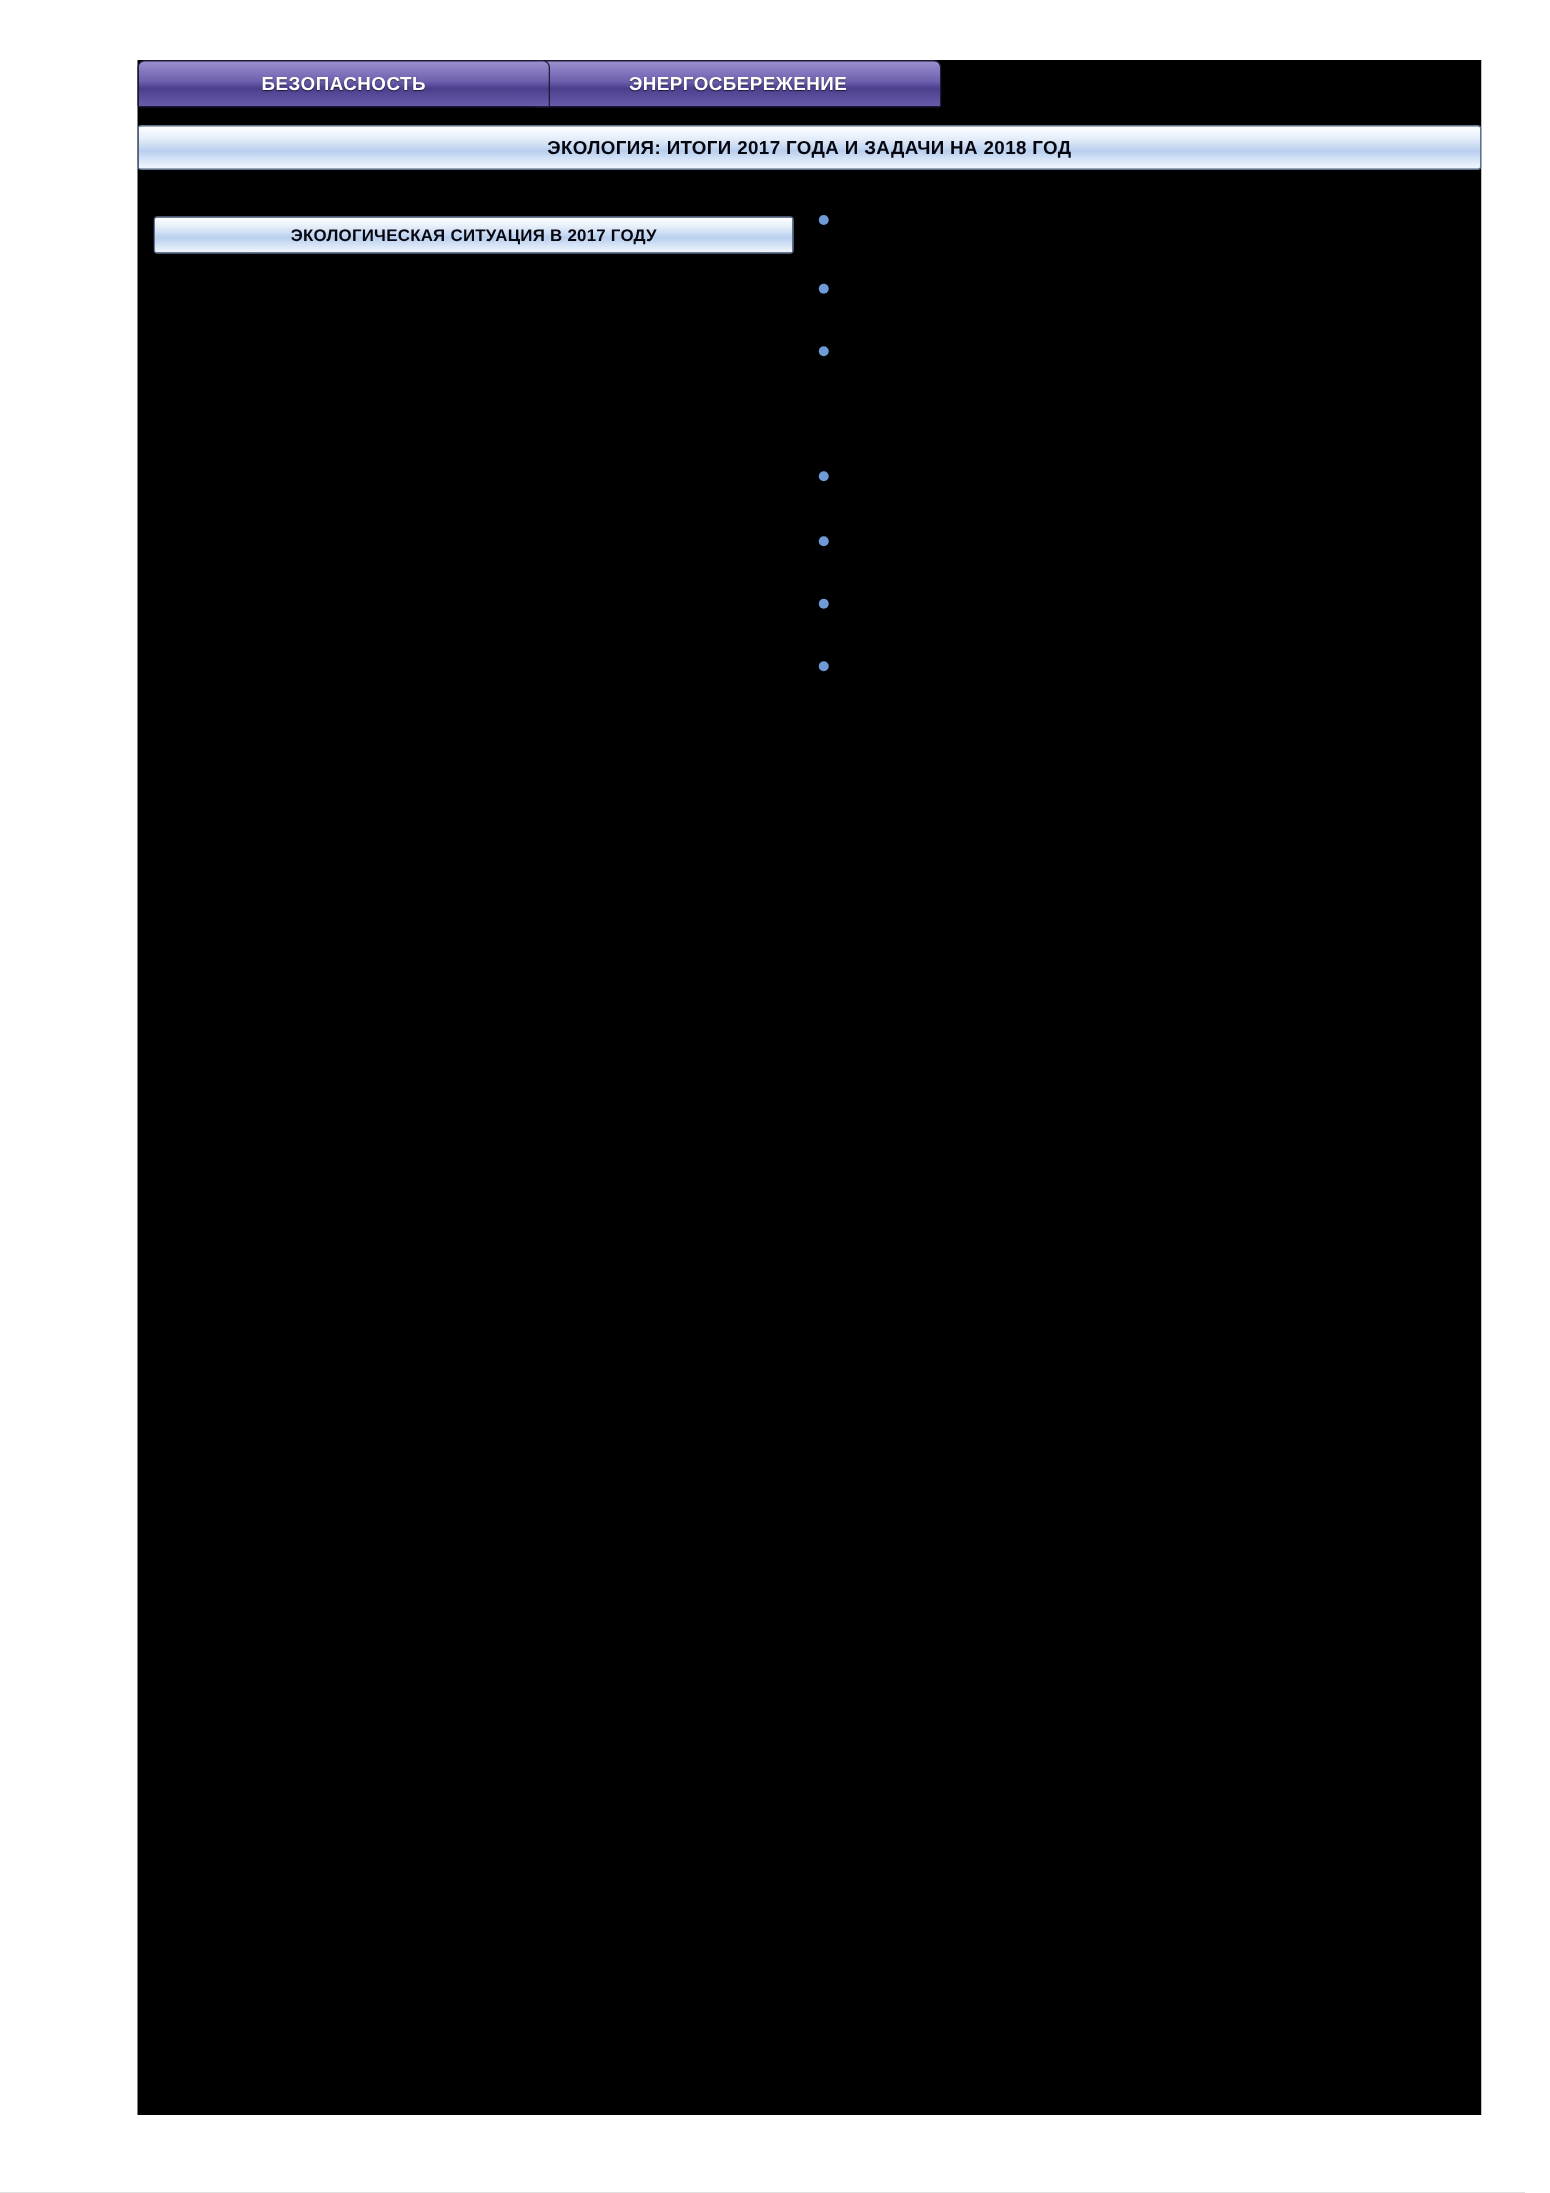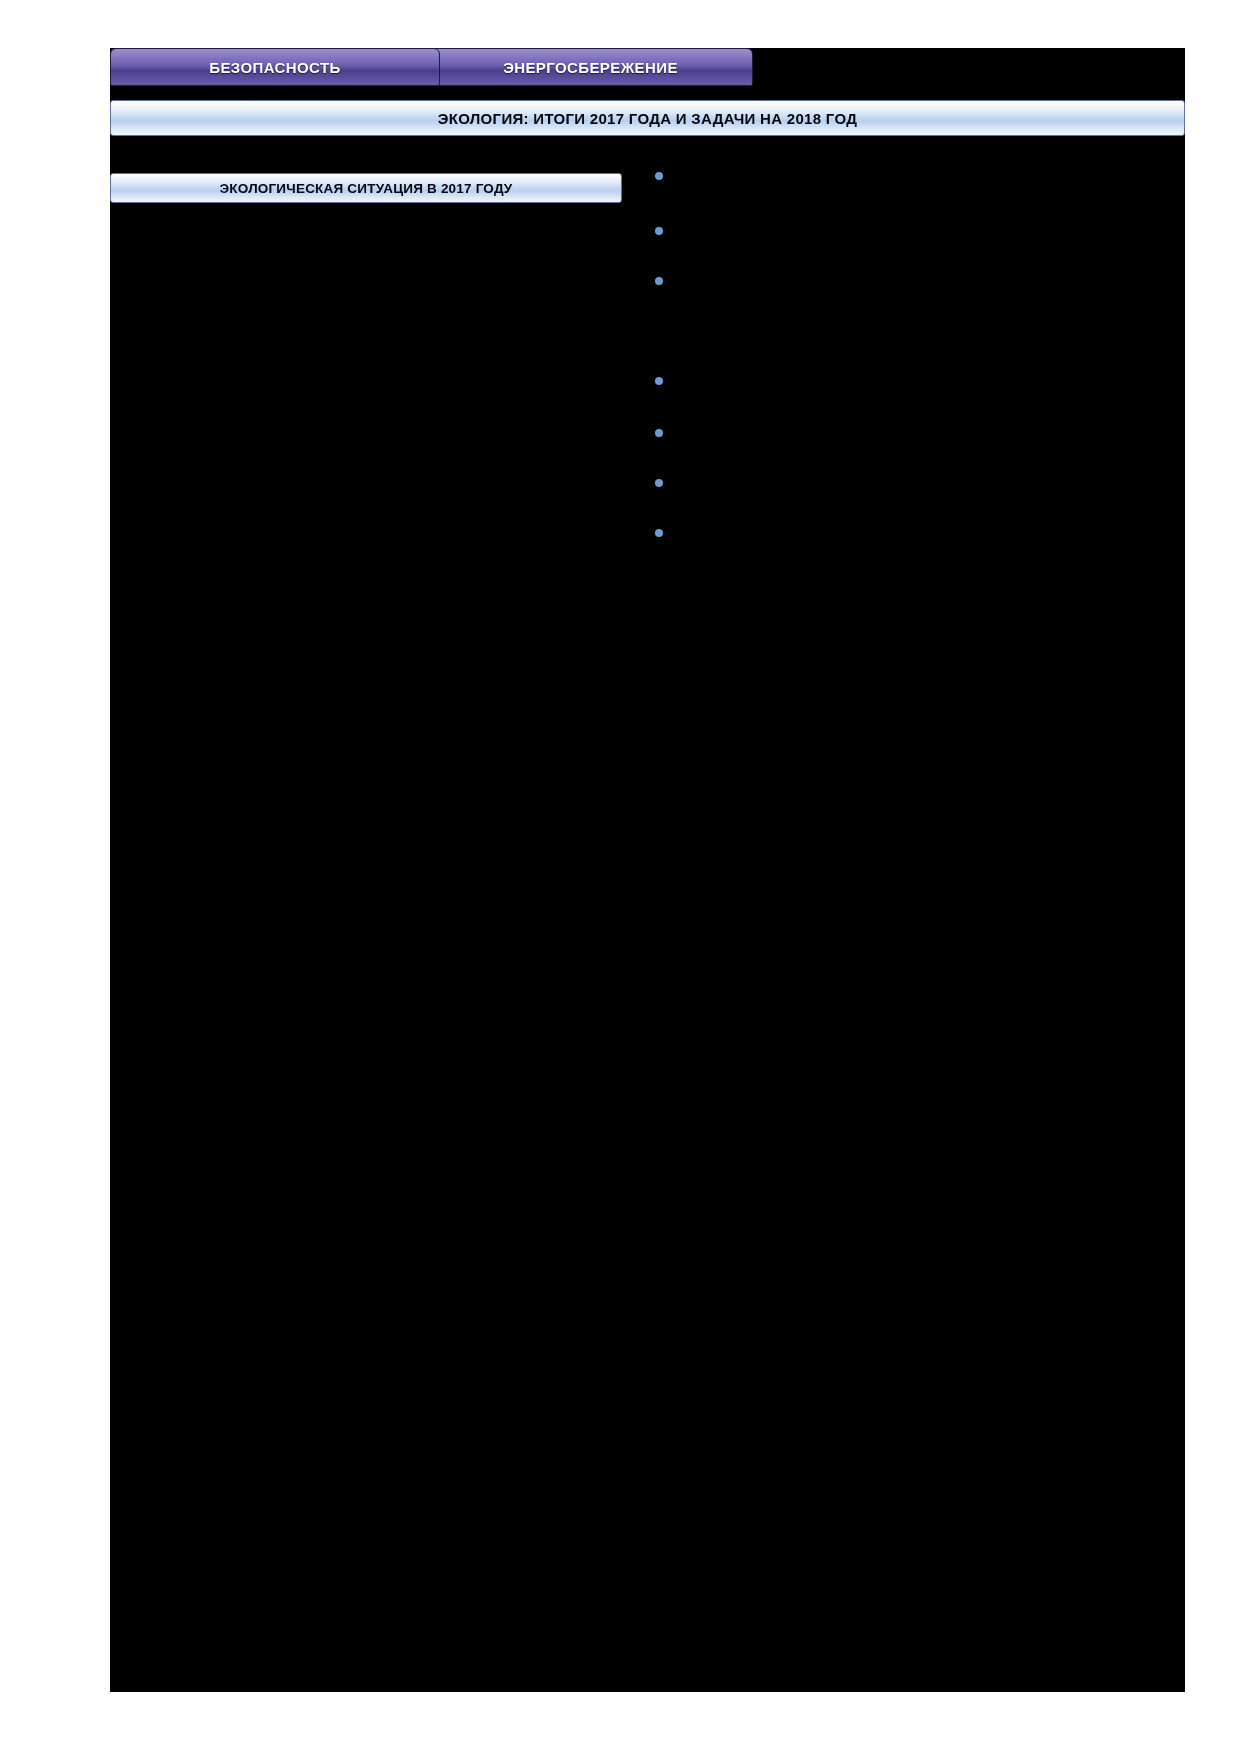--- a/index.html
+++ b/index.html
@@ -89,21 +89,21 @@
     font-weight: bold;
     color: #06060f;
     letter-spacing: .3px;
     text-transform: uppercase;
     box-sizing: border-box;
   }
 
   
   .section-bar {
     position: absolute;
-    left: 110px;
+    left: 123px;
     width: 512px;
     height: 30px;
     border: 1px solid #5d7296;
     border-radius: 3px;
     background: linear-gradient(to bottom, #ffffff 0%, #e3edf9 28%, #b9cfee 58%, #d6e4f6 80%, #f2f7fd 100%);
     display: flex;
     align-items: center;
     justify-content: center;
     font-size: 13.5px;
     font-weight: bold;

